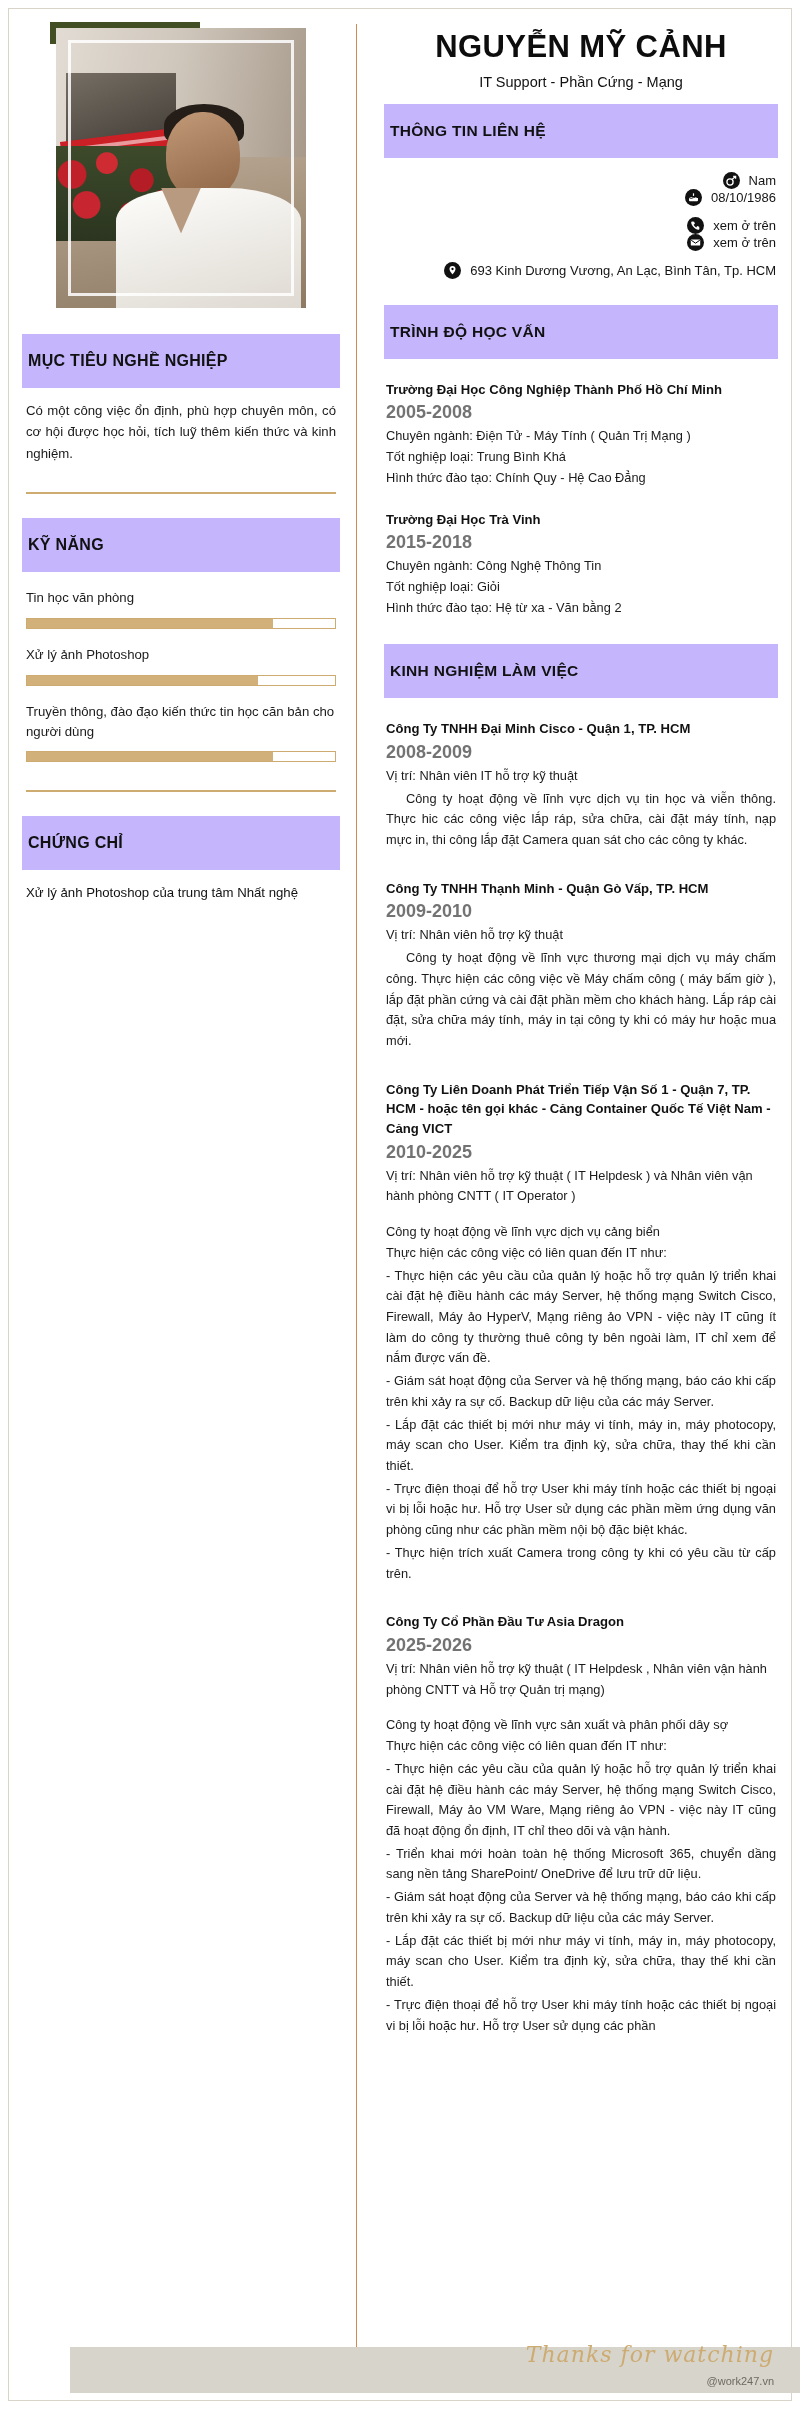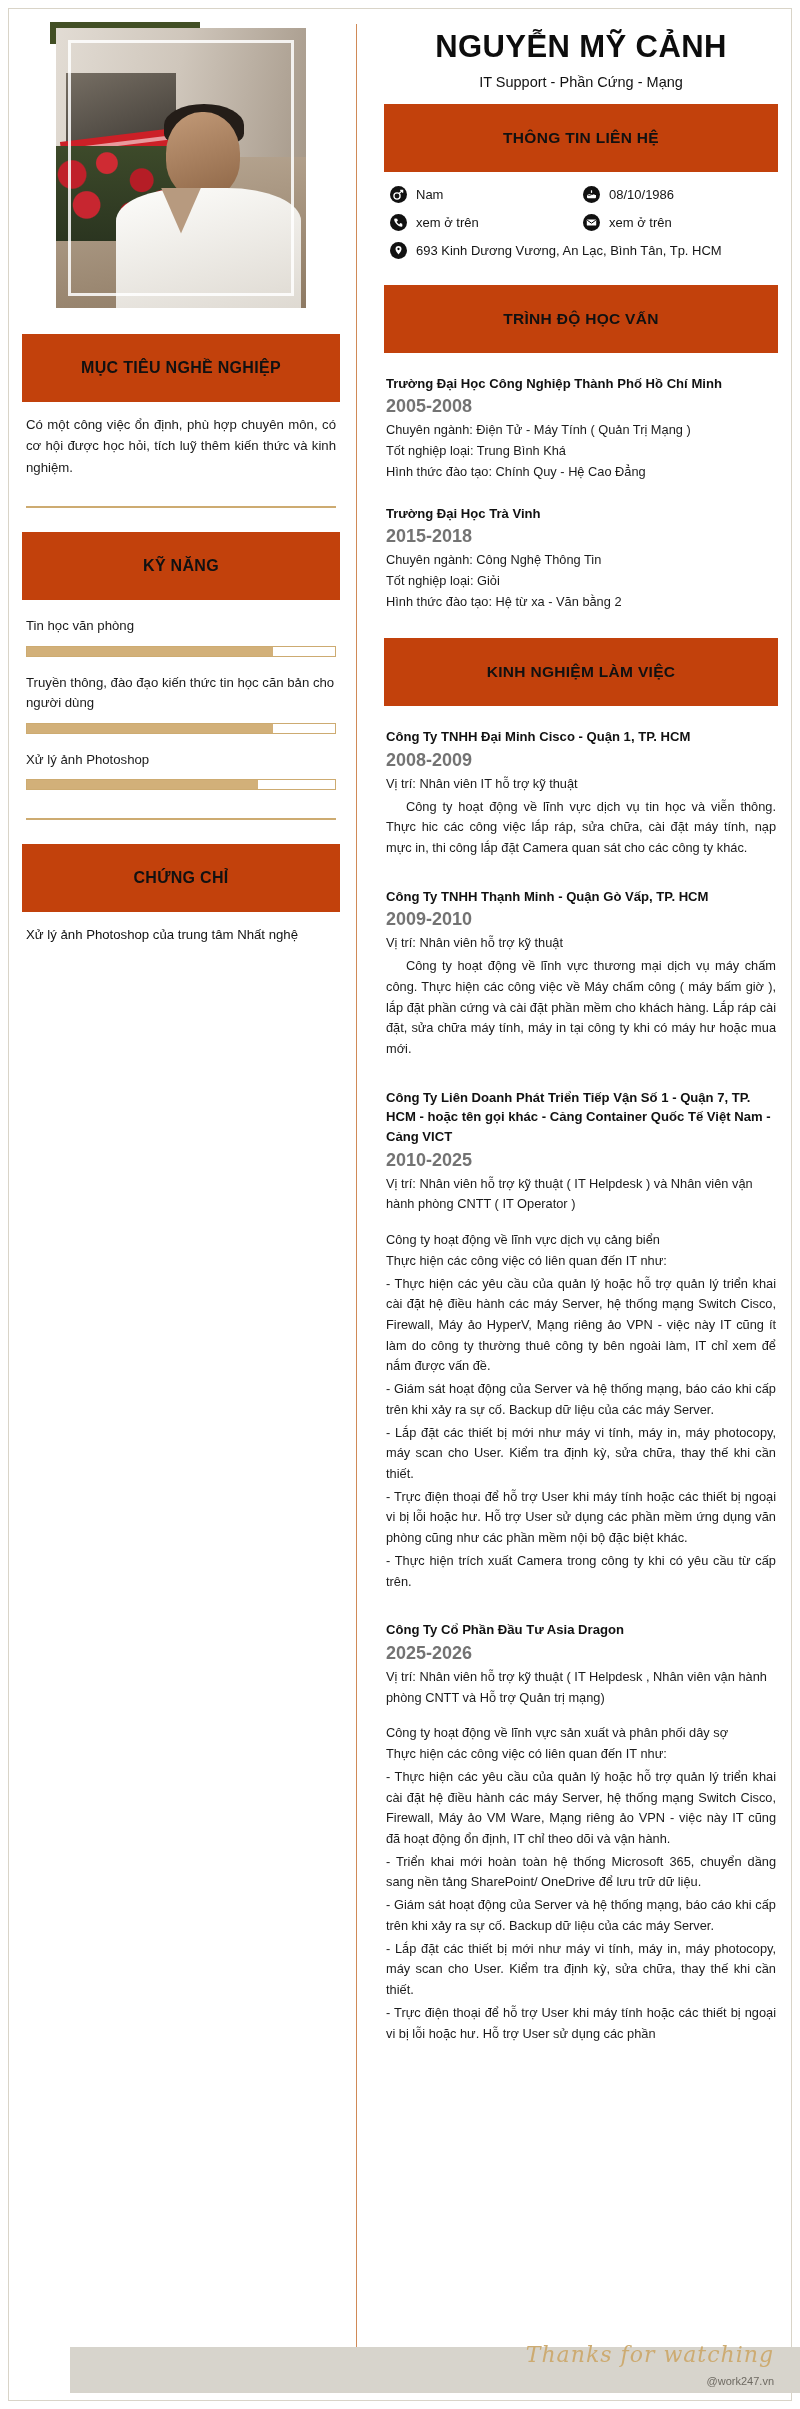--- a/index.html
+++ b/index.html
@@ -115,26 +115,25 @@
     border-radius: 40% 40% 0 0 / 26% 26% 0 0;
   }
   .ph-collar {
     position:absolute; left:50%; top:57%; width:40px; height:46px;
     transform: translateX(-50%) ;
     background:#b79a7f;
     clip-path: polygon(50% 100%, 0 0, 100% 0);
   }
   
   .band {
-    background: #c2410c;
-    text-align: center;
+    background: #c4b5fd;
     font-weight: bold;
     letter-spacing: .3px;
     color: #111;
-    padding: 25px 6px;
+    padding: 18px 6px;
   }
   .left-col .band { font-size: 16px; margin-top: 24px; }
   .left-col .band.first { margin-top: 26px; }
   .left-body {
     font-size: 13.2px;
     line-height: 1.62;
     color: #1b1b1b;
     padding: 12px 4px 0 4px;
     text-align: justify;
   }
@@ -193,20 +192,21 @@
 
   .contact {
     padding: 14px 2px 0 6px;
     font-size: 13px;
     color: #141414;
   }
   .contact-row {
     display: flex;
     align-items: flex-end;
     margin-bottom: 11px;
+    flex-direction: column;
   }
   .contact-cell {
     display: flex;
     align-items: center;
     flex: 0 0 50%;
   }
   .contact-cell.full { flex: 0 0 100%; }
   .ico {
     width: 17px; height: 17px;
     flex: 0 0 17px;
@@ -312,29 +312,29 @@
 
       <div class="band">KỸ NĂNG</div>
 
       <div class="skill">
         <div class="skill-name">Tin học văn phòng</div>
         <div class="bar-track">
           <div class="bar-fill" style="width:80%"></div>
         </div>
       </div>
       <div class="skill">
+        <div class="skill-name">Xử lý ảnh Photoshop</div>
+        <div class="bar-track">
+          <div class="bar-fill" style="width:75%"></div>
+        </div>
+      </div>
+      <div class="skill">
         <div class="skill-name">Truyền thông, đào đạo kiến thức tin học căn bản cho người dùng</div>
         <div class="bar-track">
           <div class="bar-fill" style="width:80%"></div>
-        </div>
-      </div>
-      <div class="skill">
-        <div class="skill-name">Xử lý ảnh Photoshop</div>
-        <div class="bar-track">
-          <div class="bar-fill" style="width:75%"></div>
         </div>
       </div>
 
       <div class="hr-gold"></div>
 
       <div class="band">CHỨNG CHỈ</div>
       <div class="cert-text">Xử lý ảnh Photoshop của trung tâm Nhất nghệ</div>
 
     </div>
 

